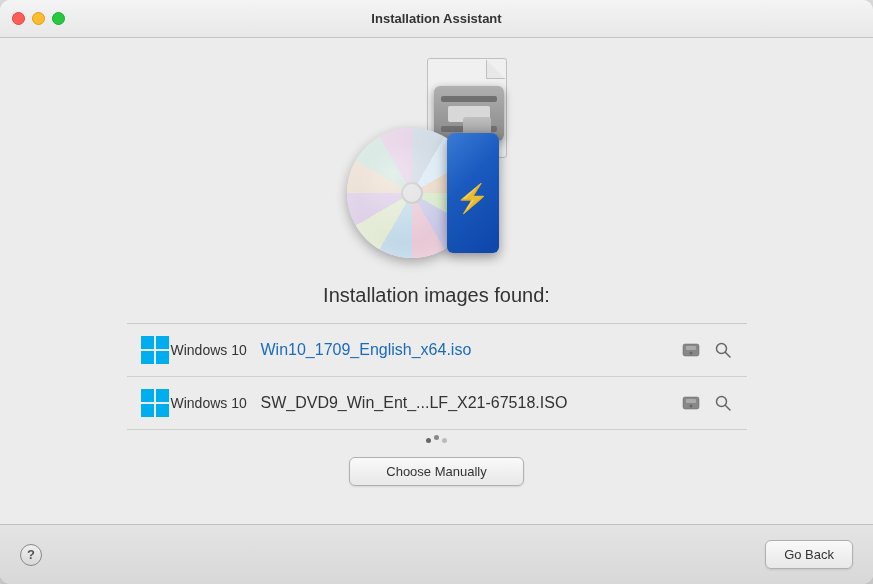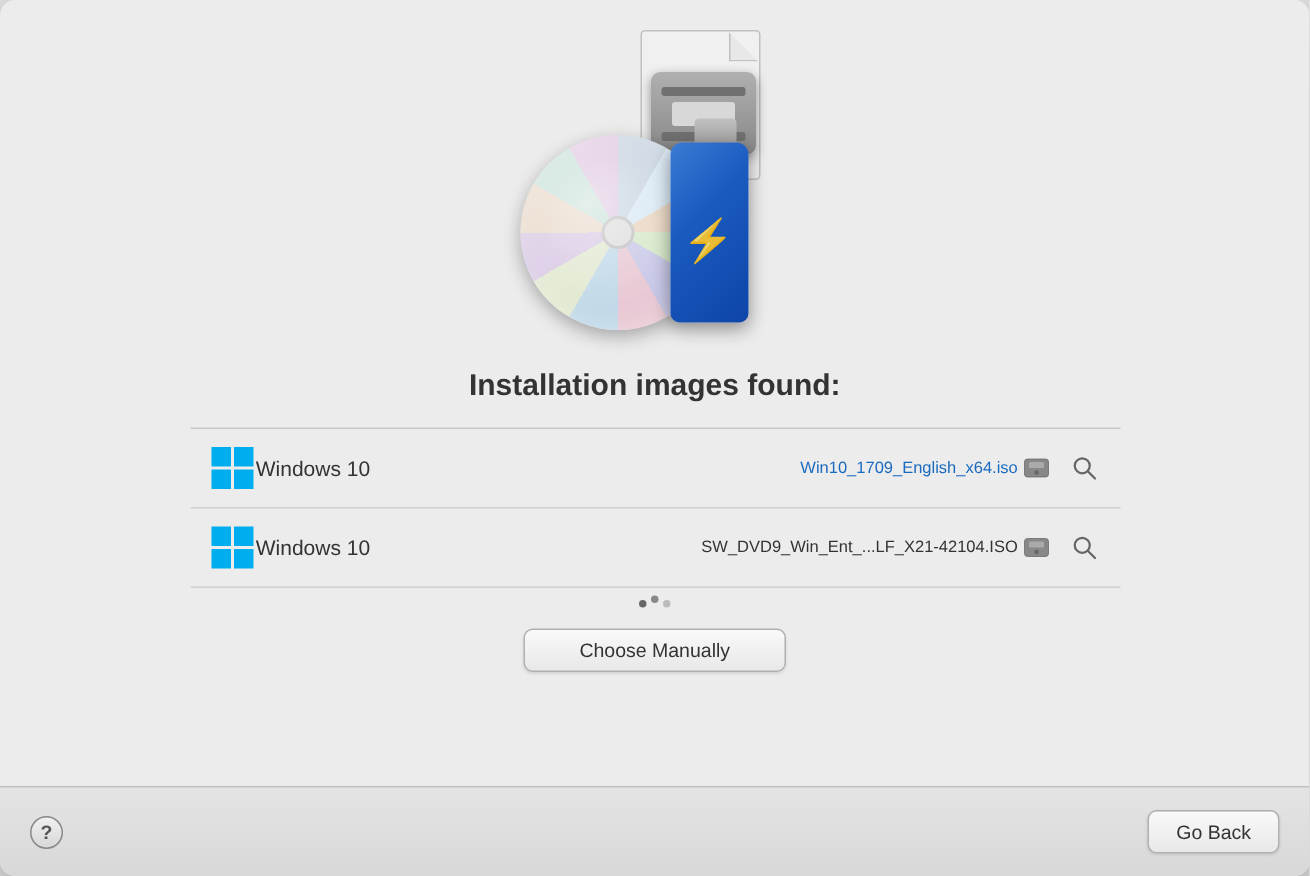--- a/index.html
+++ b/index.html
@@ -235,21 +235,21 @@
       border-radius: 3px 3px 0 0;
       position: absolute;
       top: -16px;
       left: 50%;
       transform: translateX(-50%);
     }
 
     
     .heading {
       font-size: 20px;
-      font-weight: 700;
+      font-weight: 400;
       color: #333;
       margin-bottom: 16px;
     }
 
     
     .table-area {
       width: 100%;
       max-width: 620px;
       border-top: 1px solid #c8c8c8;
     }
@@ -275,23 +275,23 @@
 
     .row-name {
       font-size: 14px;
       color: #333;
       width: 90px;
       flex-shrink: 0;
     }
 
     .row-file {
       flex: 1;
-      font-size: 11px;
+      font-size: 16px;
       color: #1a6bbf;
-      text-align: right;
+      text-align: left;
     }
 
     .row-file.plain {
       color: #333;
     }
 
     .row-actions {
       display: flex;
       gap: 8px;
       align-items: center;
@@ -398,20 +398,28 @@
       cursor: pointer;
       font-weight: 500;
       box-shadow: 0 1px 3px rgba(0,0,0,0.2);
     }
   </style>
 </head>
 <body>
 
 <div class="window">
 
+  <div class="title-bar">
+    <div class="traffic-lights">
+      <div class="traffic-light close"></div>
+      <div class="traffic-light minimize"></div>
+      <div class="traffic-light zoom"></div>
+    </div>
+    <span class="title-bar-title">Installation Assistant</span>
+  </div>
 
   <div class="content">
 
     <div class="hero-image">
 
       <div class="doc-icon" style="position:absolute;top:0;right:20px;z-index:1;">
         <div class="doc-page" style="position:relative;">
           <div class="doc-fold"></div>
         </div>
       </div>
@@ -473,21 +481,21 @@
       <div class="table-row">
         <div class="win-logo">
           <svg viewBox="0 0 32 32" xmlns="http://www.w3.org/2000/svg">
             <rect x="2" y="2" width="13" height="13" fill="#00adef"></rect>
             <rect x="17" y="2" width="13" height="13" fill="#00adef"></rect>
             <rect x="2" y="17" width="13" height="13" fill="#00adef"></rect>
             <rect x="17" y="17" width="13" height="13" fill="#00adef"></rect>
           </svg>
         </div>
         <span class="row-name">Windows 10</span>
-        <span class="row-file plain">SW_DVD9_Win_Ent_...LF_X21-42104.ISO</span>
+        <span class="row-file plain">SW_DVD9_Win_Ent_...LF_X21-67518.ISO</span>
         <div class="row-actions">
           <div class="action-icon">
             <svg width="20" height="20" viewBox="0 0 20 20" fill="none" xmlns="http://www.w3.org/2000/svg">
               <rect x="2" y="4" width="16" height="12" rx="2" fill="#888" stroke="#666" stroke-width="0.5"></rect>
               <rect x="5" y="6" width="10" height="4" rx="1" fill="#aaa"></rect>
               <circle cx="10" cy="13" r="1.5" fill="#666"></circle>
             </svg>
           </div>
           <div class="action-icon">
             <svg width="18" height="18" viewBox="0 0 18 18" fill="none" xmlns="http://www.w3.org/2000/svg">

